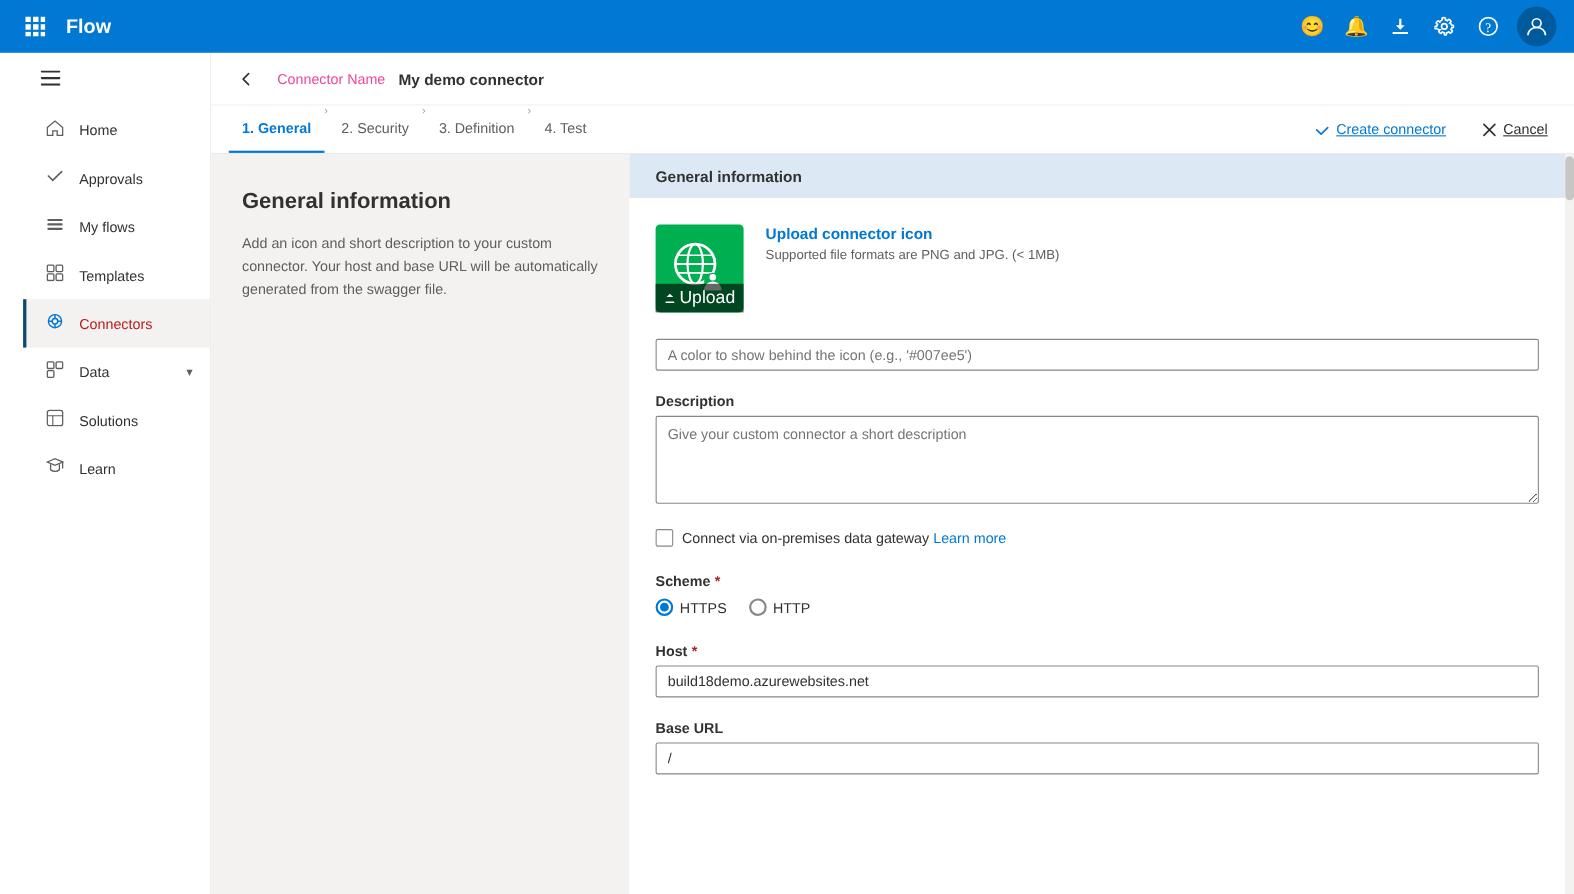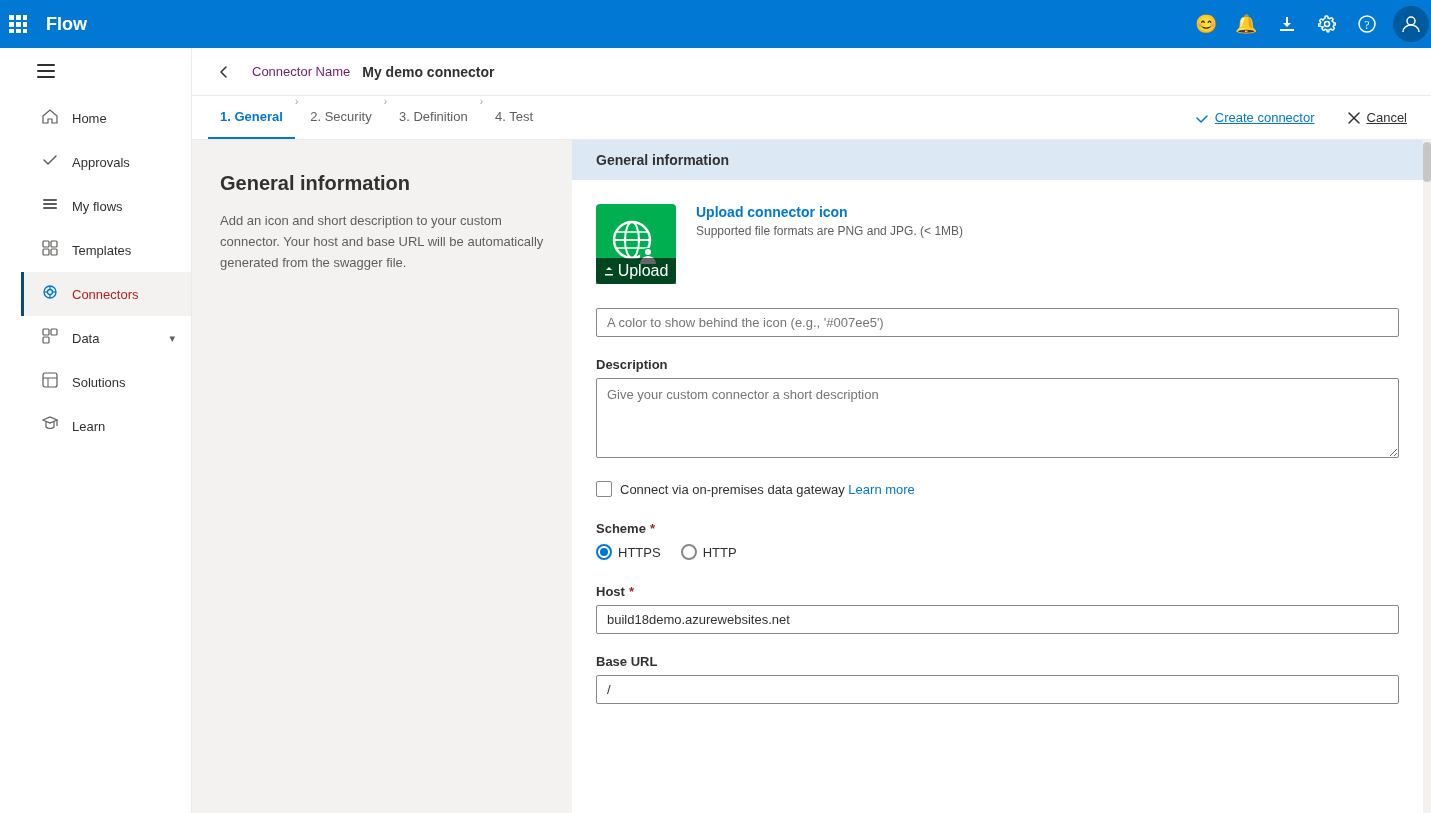--- a/index.html
+++ b/index.html
@@ -4,21 +4,21 @@
   <style>
     * { box-sizing: border-box; margin: 0; padding: 0; }
     body { font-family: 'Segoe UI', sans-serif; font-size: 14px; background: #f3f2f1; display: flex; flex-direction: column; height: 813px; overflow: hidden; }
 
     
     .top-nav {
       background: #0078d4;
       height: 48px;
       display: flex;
       align-items: center;
-      padding: 0 2px;
+      padding: 0 16px;
       gap: 12px;
       color: white;
       flex-shrink: 0;
     }
     .top-nav-waffle {
       width: 32px; height: 32px;
       display: flex; align-items: center; justify-content: center;
       cursor: pointer;
     }
     .top-nav-title {
@@ -122,21 +122,21 @@
       flex-shrink: 0;
     }
     .back-btn {
       cursor: pointer;
       color: #323130;
       font-size: 16px;
       width: 32px; height: 32px;
       display: flex; align-items: center; justify-content: center;
       border-radius: 2px;
     }
-    .connector-name-label { color: #701a75; font-size: 13px; }
+    .connector-name-label { color: #ec4899; font-size: 13px; }
     .connector-name-value { font-size: 14px; color: #323130; font-weight: 600; }
 
     
     .tabs-bar {
       height: 44px;
       background: white;
       border-bottom: 1px solid #edebe9;
       display: flex;
       align-items: stretch;
       padding: 0 16px;

